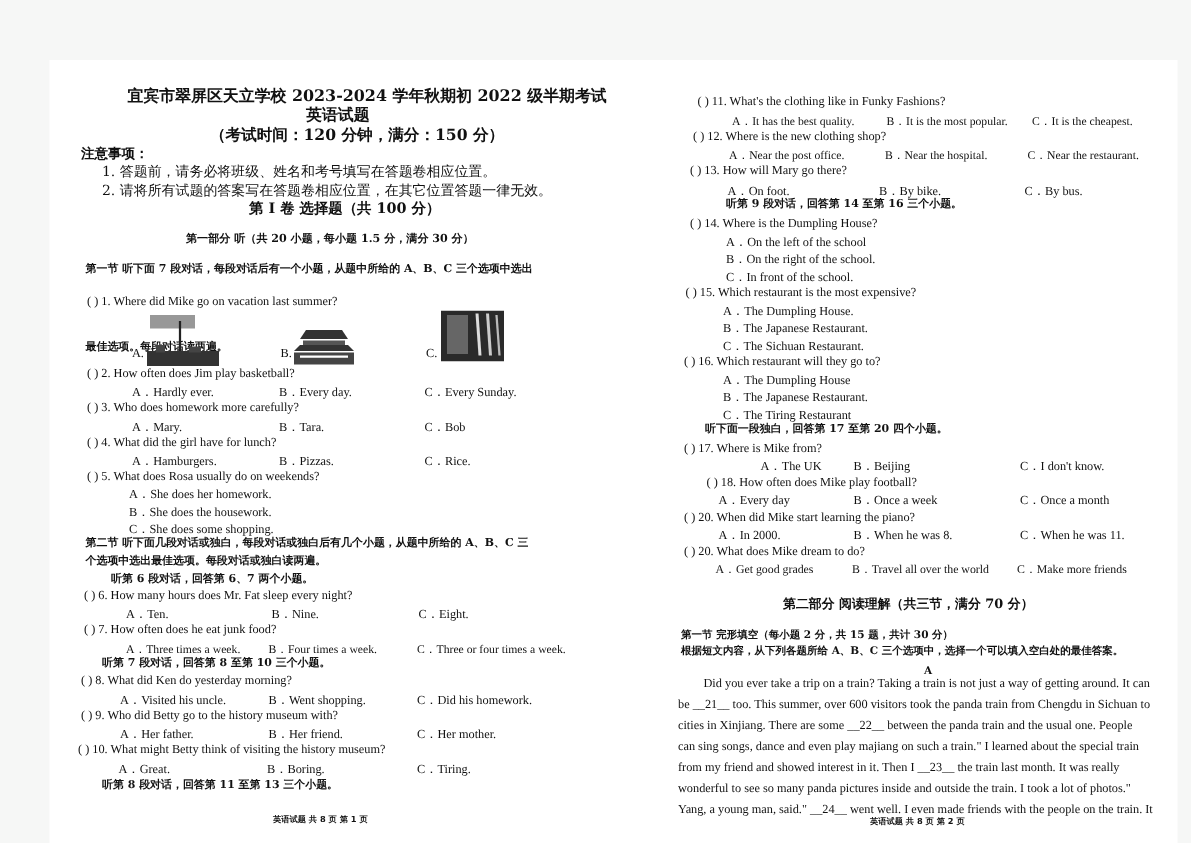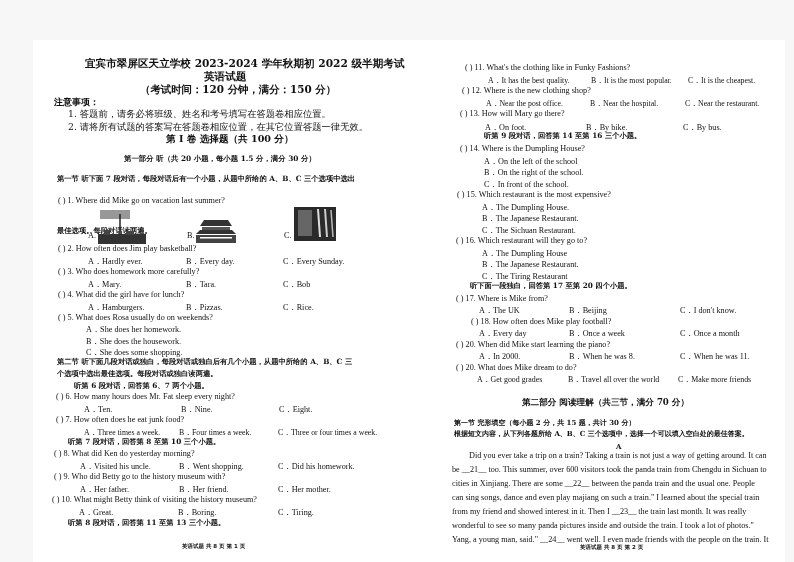--- a/index.html
+++ b/index.html
@@ -202,21 +202,21 @@
   </div>
   <div class="opt" style="left:482px;top:248px;">A．The Dumpling House</div>
   <div class="opt" style="left:482px;top:259px;">B．The Japanese Restaurant.</div>
   <div class="opt" style="left:482px;top:271px;">C．The Tiring Restaurant</div>
   <div class="abs cn-bold" style="left:470px;top:281px;font-size:7.3px;">听下面一段独白，回答第 17 至第 20 四个小题。</div>
 
   <div class="q" style="left:456px;top:294px;">
     <span>(    ) 17.</span>
     <span>Where is Mike from?</span>
   </div>
-  <div class="opt" style="left:479px;top:305px;font-family:Liberation Serif, serif;">A．The UK</div>
+  <div class="opt" style="left:507px;top:305px;font-family:Liberation Serif, serif;">A．The UK</div>
   <div class="opt" style="left:569px;top:305px;">B．Beijing</div>
   <div class="opt" style="left:680px;top:305px;">C．I don't know.</div>
 
   <div class="q" style="left:471px;top:317px;">
     <span>(    ) 18.</span>
     <span>How often does Mike play football?</span>
   </div>
   <div class="opt" style="left:479px;top:328px;">A．Every day</div>
   <div class="opt" style="left:569px;top:328px;">B．Once a week</div>
   <div class="opt" style="left:680px;top:328px;">C．Once a month</div>

